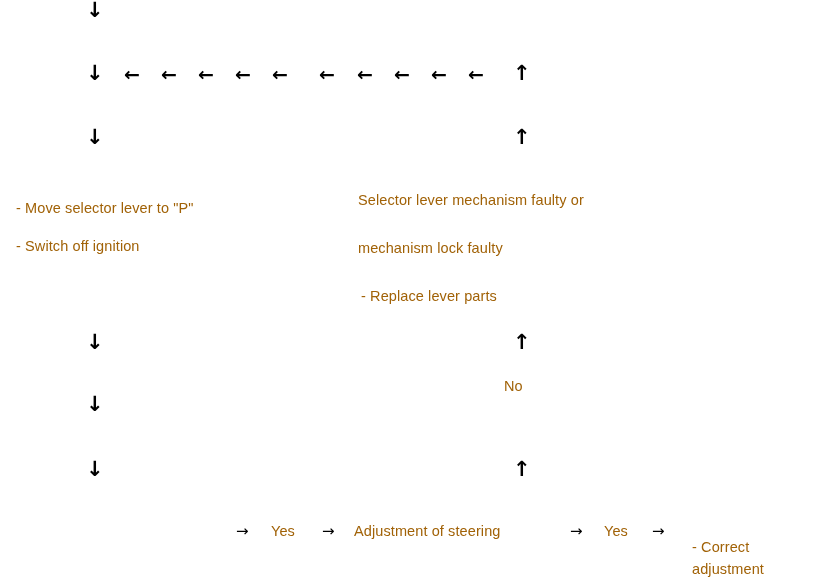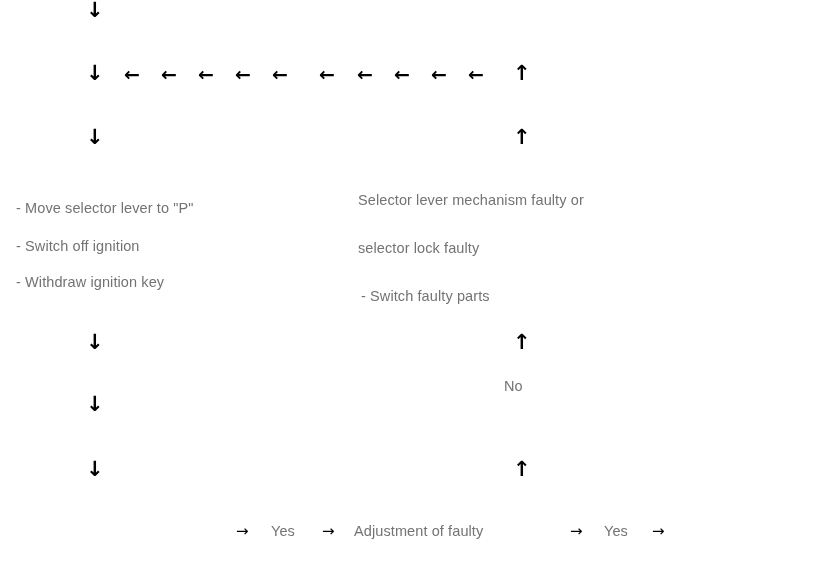--- a/index.html
+++ b/index.html
@@ -14,21 +14,21 @@
     background: #ffffff;
     overflow: hidden;
     font-family: "Liberation Sans", sans-serif;
     color: #000000;
   }
   .txt {
     position: absolute;
     white-space: pre;
     font-size: 14.5px;
     line-height: 1.05;
-    color: #737373;
+    color: #a16207;
     letter-spacing: 0.1px;
   }
   .arrow {
     position: absolute;
     color: #000000;
     line-height: 1;
     font-family: "DejaVu Sans", sans-serif;
   }
   .arrow-down, .arrow-up {
     font-size: 21px;
@@ -67,40 +67,41 @@
   <span class="arrow arrow-left" style="left:431px; top:65px;">←</span>
   <span class="arrow arrow-left" style="left:468px; top:65px;">←</span>
 
   <span class="arrow arrow-up" style="left:513px; top:63px;">↑</span>
 
   <span class="arrow arrow-down" style="left:86px; top:127px;">↓</span>
   <span class="arrow arrow-up" style="left:513px; top:127px;">↑</span>
 
   <div class="txt" style="left:16px; top:201px;">- Move selector lever to "P"</div>
   <div class="txt" style="left:16px; top:239px;">- Switch off ignition</div>
-  <div class="txt" style="left:16px; top:275px;">- Withdraw ignition key</div>
 
   <div class="txt" style="left:358px; top:193px;text-align:right;">Selector lever mechanism faulty or</div>
-  <div class="txt" style="left:358px; top:241px;">selector lock faulty</div>
-  <div class="txt" style="left:361px; top:289px;">- Switch faulty parts</div>
+  <div class="txt" style="left:358px; top:241px;">mechanism lock faulty</div>
+  <div class="txt" style="left:361px; top:289px;">- Replace lever parts</div>
 
   <span class="arrow arrow-down" style="left:86px; top:332px;">↓</span>
   <span class="arrow arrow-up" style="left:513px; top:332px;">↑</span>
 
   <span class="arrow arrow-down" style="left:86px; top:394px;">↓</span>
   <div class="txt" style="left:504px; top:379px;">No</div>
 
   <span class="arrow arrow-down" style="left:86px; top:459px;">↓</span>
   <span class="arrow arrow-up" style="left:513px; top:459px;">↑</span>
 
 
   <span class="arrow arrow-right-sm" style="left:236px; top:524px;">→</span>
   <div class="txt" style="left:271px; top:524px;">Yes</div>
   <span class="arrow arrow-right-sm" style="left:322px; top:524px;">→</span>
 
-  <div class="txt" style="left:354px; top:524px;">Adjustment of faulty</div>
+  <div class="txt" style="left:354px; top:524px;">Adjustment of steering</div>
 
   <span class="arrow arrow-right-sm" style="left:570px; top:524px;">→</span>
   <div class="txt" style="left:604px; top:524px;">Yes</div>
   <span class="arrow arrow-right-sm" style="left:652px; top:524px;">→</span>
 
+  <div class="txt multiline" style="left:692px; top:536px;">- Correct
+adjustment</div>
 
 </div>
 
 </body></html>

